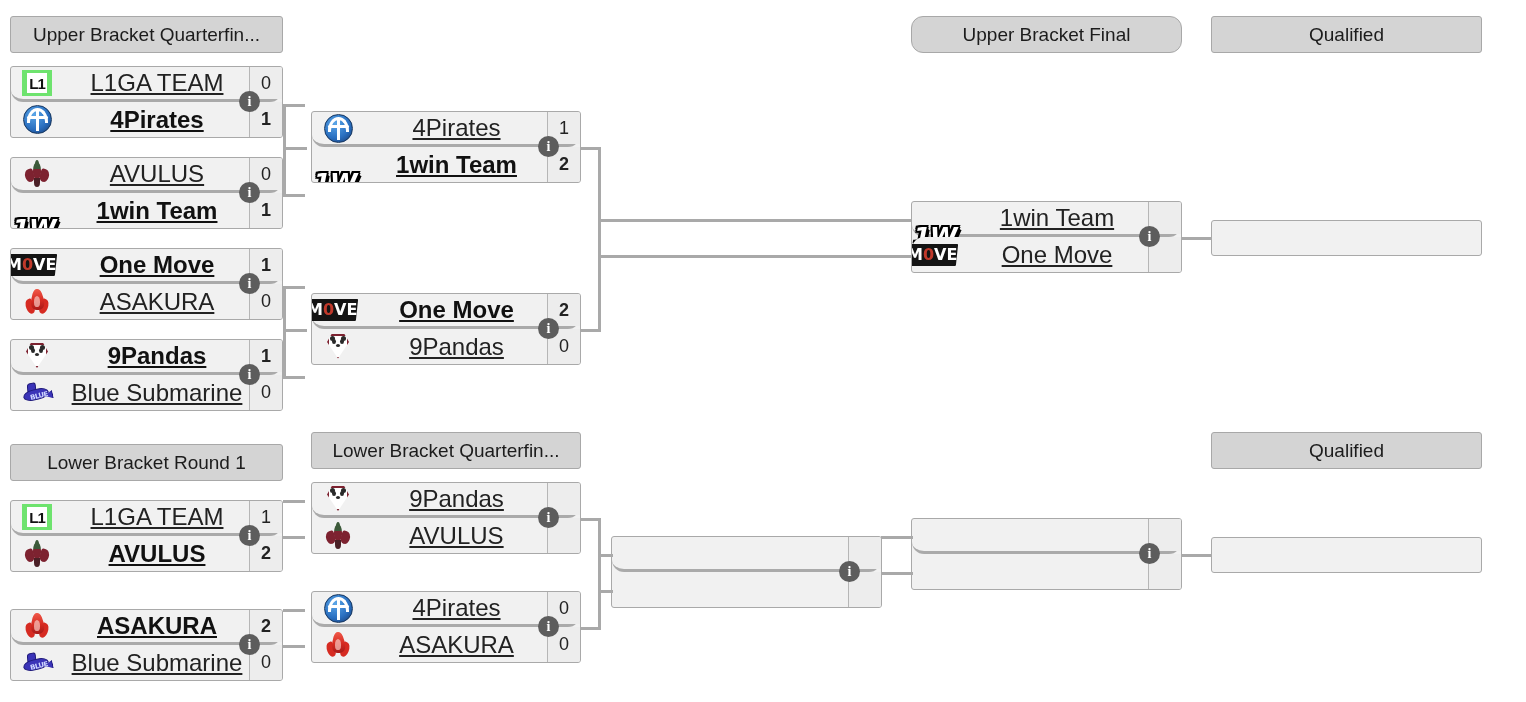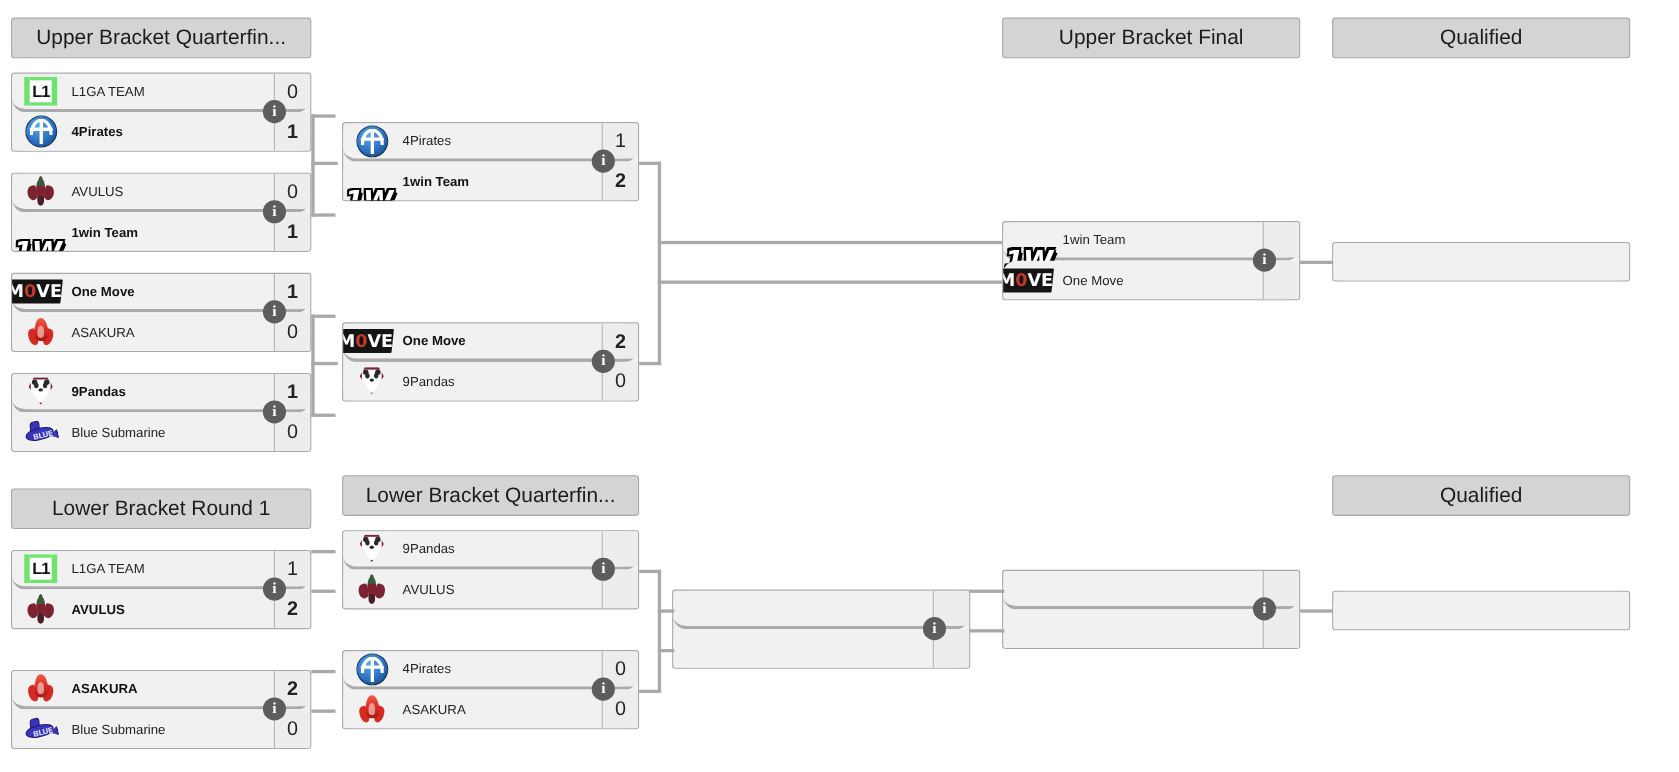--- a/index.html
+++ b/index.html
@@ -2,21 +2,21 @@
 <html><head>
 <meta charset="utf-8">
 <style>
   * { box-sizing: border-box; margin: 0; padding: 0; }
   html, body {
     width: 1526px; height: 702px;
     background: #ffffff;
     font-family: "Liberation Sans", sans-serif;
     overflow: hidden;
   }
-  #stage { position: relative; width: 1526px; height: 702px; }
+  #stage { position: relative; width: 1526px; height: 702px; text-align: center; }
 
   
   .round-header {
     position: absolute;
     height: 37px;
     background: #d4d4d4;
     border: 1px solid #a8a8a8;
     border-radius: 3px;
     display: flex;
     align-items: center;
@@ -59,26 +59,27 @@
   .team-row.top { border-bottom: 3px solid #aaaaaa; }
   .logo {
     flex: 0 0 auto;
     width: 36px; height: 30px;
     margin-left: 8px;
     display: flex; align-items: center; justify-content: center;
     position: relative;
   }
   .tname {
     flex: 1 1 auto;
-    font-size: 12px;
+    font-size: 24px;
     color: #222;
     padding-left: 10px;
     white-space: nowrap;
     overflow: hidden;
     text-overflow: ellipsis;
+    text-decoration: underline;
   }
   .tname.win { font-weight: bold; color: #111; }
   .score {
     flex: 0 0 auto;
     width: 33px;
     height: 100%;
     border-left: 1px solid #b6b6b6;
     background: #ededed;
     display: flex;
     align-items: center;
@@ -373,21 +374,21 @@
   <div class="conn h" style="left:598px; top:590px; width:15px;"></div>
 
   <div class="conn h" style="left:881px; top:572px; width:32px;"></div>
   <div class="conn h" style="left:881px; top:536px; width:32px;"></div>
 
   <div class="conn h" style="left:1182px; top:554px; width:30px;"></div>
 
   <div class="round-header" style="left:10px; top:16px; width:273px;">
     <span>Upper Bracket Quarterfin...</span>
   </div>
-  <div class="round-header" style="left:911px; top:16px; width:271px;">
+  <div class="round-header" style="left:911px; top:16px; width:271px;border-radius:12px;">
     <span>Upper Bracket Final</span>
   </div>
   <div class="round-header" style="left:1211px; top:16px; width:271px;">
     <span>Qualified</span>
   </div>
 
   <div class="round-header" style="left:10px; top:444px; width:273px;">
     <span>Lower Bracket Round 1</span>
   </div>
   <div class="round-header" style="left:311px; top:432px; width:270px;">

